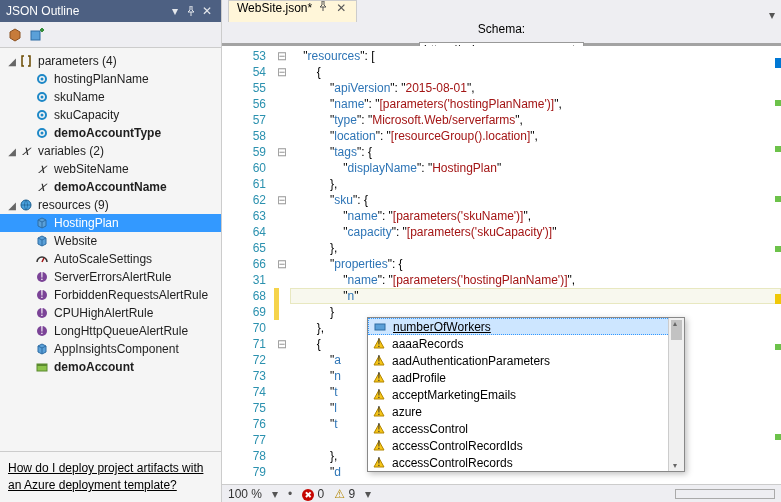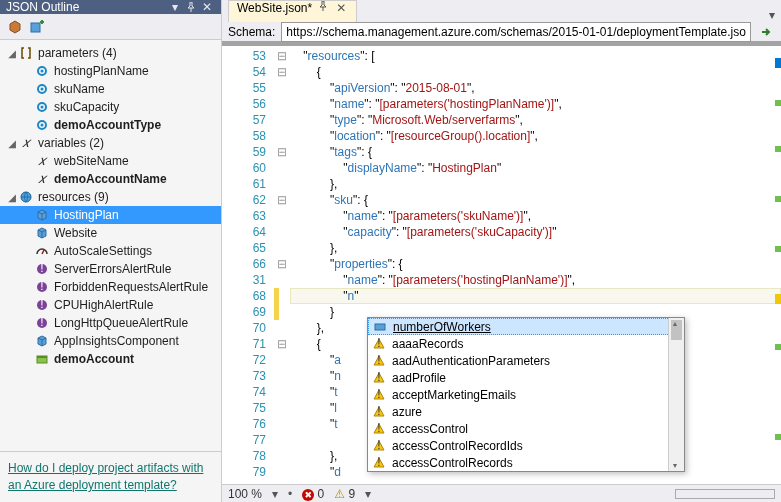--- a/index.html
+++ b/index.html
@@ -1,41 +1,41 @@
 <!DOCTYPE html>
 <html><head>
 <meta charset="utf-8">
 <style>
 * { margin: 0; padding: 0; box-sizing: border-box; font-family: "Segoe UI", Tahoma, sans-serif; font-size: 12px; }
 body { background: #eeeef2; width: 781px; height: 502px; overflow: hidden; display: flex; }
 .panel { display: flex; flex-direction: column; }
 .outline-panel { width: 222px; background: #f5f5f5; border-right: 1px solid #ccc; }
-.outline-title-bar { background: #4d6082; color: #fff; height: 14px; display: flex; align-items: center; padding: 0 6px; }
+.outline-title-bar { background: #4d6082; color: #fff; height: 22px; display: flex; align-items: center; padding: 0 6px; }
 .outline-title-bar .title { flex: 1; font-size: 12px; }
 .title-icon { width: 16px; height: 16px; display: inline-flex; align-items: center; justify-content: center; color: #fff; opacity: 0.85; }
 .outline-toolbar { height: 26px; display: flex; align-items: center; padding: 0 6px; gap: 4px; background: #eeeef2; border-bottom: 1px solid #ccc; }
 .tool-icon { width: 18px; height: 18px; display: inline-flex; align-items: center; justify-content: center; }
 .outline-tree { flex: 1; overflow: auto; padding: 4px 0; background: #f5f5f5; }
 .tree-node { display: flex; align-items: center; height: 18px; padding-left: 6px; cursor: default; }
 .tree-node .expander { width: 12px; height: 12px; display: inline-flex; align-items: center; justify-content: center; color: #666; font-size: 10px; }
 .tree-node .icon { width: 16px; height: 16px; display: inline-flex; align-items: center; justify-content: center; margin-right: 4px; }
 .tree-node .label { font-size: 12px; color: #1e1e1e; }
 .tree-node.bold .label { font-weight: bold; text-align: right; }
 .tree-node.selected { background: #3399ff; }
 .tree-node.selected .label { color: #fff; }
 .indent-1 { padding-left: 22px; }
 .outline-footer { padding: 8px; border-top: 1px solid #ccc; }
-.outline-footer a { color: #0f766e; font-size: 12px; line-height: 1.4; }
+.outline-footer a { color: #000000; font-size: 12px; line-height: 1.4; }
 
 .editor-panel { flex: 1; display: flex; flex-direction: column; background: #fff; }
 .tab-bar { height: 22px; background: #eeeef2; display: flex; align-items: flex-end; padding-left: 6px; }
 .tab { height: 22px; display: flex; padding: 0 8px; background: #fff6d9; border-top: 1px solid #ccc; border-left: 1px solid #ccc; border-right: 1px solid #ccc; gap: 6px; }
 .tab .pin { width: 12px; color: #555; }
 .tab .close { width: 12px; color: #555; }
-.schema-bar { height: 24px; display: flex; align-items: center; padding: 0 6px; gap: 6px; border-bottom: 5px solid #a3a3a3; background: #eeeef2; }
+.schema-bar { height: 24px; display: flex; align-items: center; padding: 0 6px; gap: 6px; border-bottom: 3px solid #a3a3a3; background: #eeeef2; flex-direction: column; }
 .schema-bar input { flex: 1; height: 20px; border: 1px solid #999; padding: 0 4px; font-size: 12px; }
 .schema-bar .go-btn { width: 18px; height: 18px; border: none; background: none; display: inline-flex; align-items: center; justify-content: center; }
 .code-area { flex: 1; display: flex; position: relative; overflow: hidden; background: #fff; }
 .gutter { width: 52px; background: #fff; text-align: right; padding-right: 8px; color: #2b91af; font-family: Consolas, monospace; font-size: 12px; line-height: 16px; padding-top: 2px; }
 .fold-col { width: 16px; background: #fff; color: #999; font-family: Consolas, monospace; font-size: 10px; line-height: 16px; padding-top: 2px; }
 .fold-col div { height: 16px; display: flex; align-items: center; justify-content: center; }
 .code-text { flex: 1; font-family: Consolas, monospace; font-size: 12px; line-height: 16px; white-space: pre; padding-top: 2px; color: #000; position: relative; }
 .code-text .line { height: 16px; }
 .p { color: #2e75b6; } 
 .s { color: #a31515; } 

